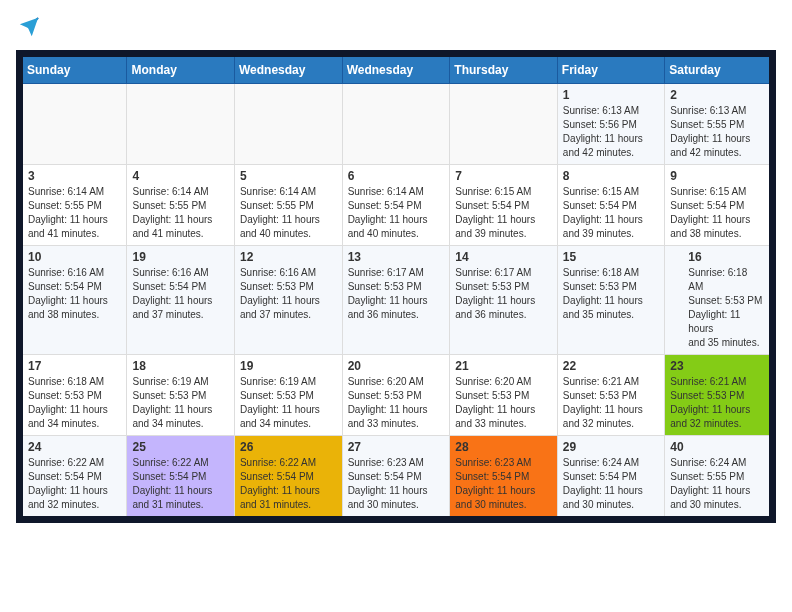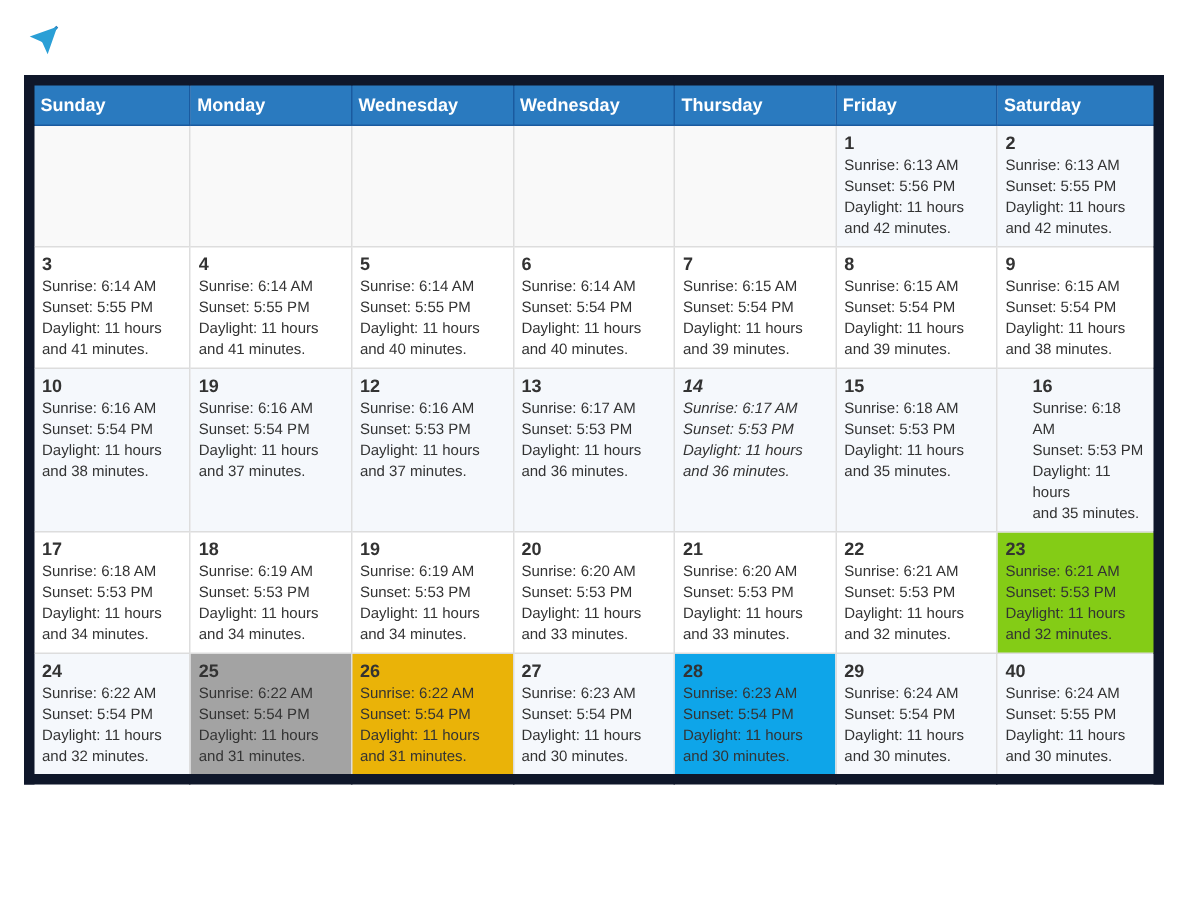--- a/index.html
+++ b/index.html
@@ -216,21 +216,21 @@
 Daylight: 11 hours
 and 37 minutes.</div>
         </td>
         <td style="background: rgb(245, 248, 252);">
           <span class="day-num">13</span>
           <div class="day-info" style="white-space: pre-line;">Sunrise: 6:17 AM
 Sunset: 5:53 PM
 Daylight: 11 hours
 and 36 minutes.</div>
         </td>
-        <td style="background: rgb(245, 248, 252); font-style: italic;">
+        <td style="background: rgb(245, 248, 252);">
           <span class="day-num">14</span>
           <div class="day-info" style="white-space: pre-line;">Sunrise: 6:17 AM
 Sunset: 5:53 PM
 Daylight: 11 hours
 and 36 minutes.</div>
         </td>
         <td style="background: rgb(245, 248, 252);">
           <span class="day-num">15</span>
           <div class="day-info" style="white-space: pre-line;">Sunrise: 6:18 AM
 Sunset: 5:53 PM
@@ -297,42 +297,42 @@
         </td>
       </tr>
       <tr>
         <td style="background: rgb(245, 248, 252);">
           <span class="day-num">24</span>
           <div class="day-info" style="white-space: pre-line;">Sunrise: 6:22 AM
 Sunset: 5:54 PM
 Daylight: 11 hours
 and 32 minutes.</div>
         </td>
-        <td style="background: #a3a3a3;">
+        <td style="background: #c4b5fd;">
           <span class="day-num">25</span>
           <div class="day-info" style="white-space: pre-line;">Sunrise: 6:22 AM
 Sunset: 5:54 PM
 Daylight: 11 hours
 and 31 minutes.</div>
         </td>
         <td style="background: #eab308;">
           <span class="day-num">26</span>
           <div class="day-info" style="white-space: pre-line;">Sunrise: 6:22 AM
 Sunset: 5:54 PM
 Daylight: 11 hours
 and 31 minutes.</div>
         </td>
         <td style="background: rgb(245, 248, 252);">
           <span class="day-num">27</span>
           <div class="day-info" style="white-space: pre-line;">Sunrise: 6:23 AM
 Sunset: 5:54 PM
 Daylight: 11 hours
 and 30 minutes.</div>
         </td>
-        <td style="background: #0ea5e9;">
+        <td style="background: #f97316;">
           <span class="day-num">28</span>
           <div class="day-info" style="white-space: pre-line;">Sunrise: 6:23 AM
 Sunset: 5:54 PM
 Daylight: 11 hours
 and 30 minutes.</div>
         </td>
         <td style="background: rgb(245, 248, 252);">
           <span class="day-num">29</span>
           <div class="day-info" style="white-space: pre-line;">Sunrise: 6:24 AM
 Sunset: 5:54 PM

